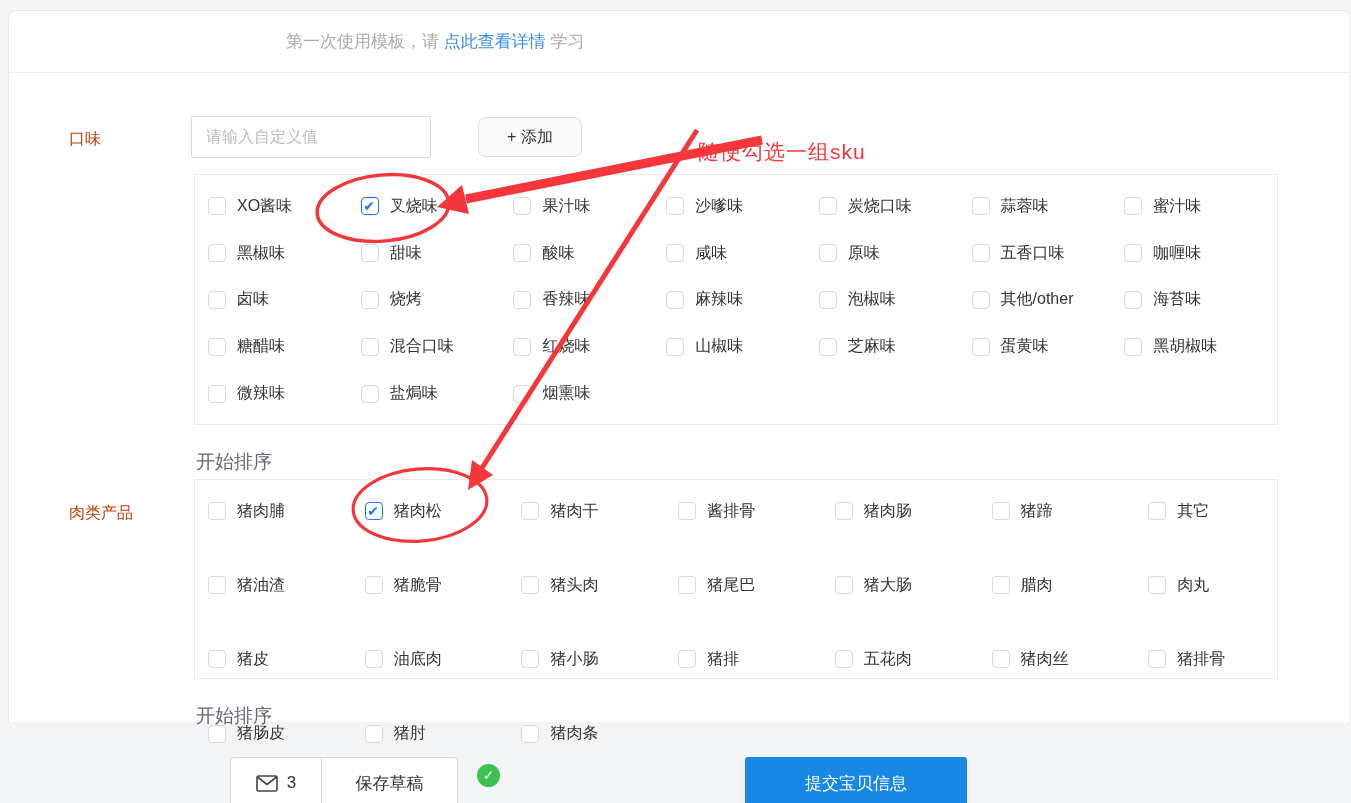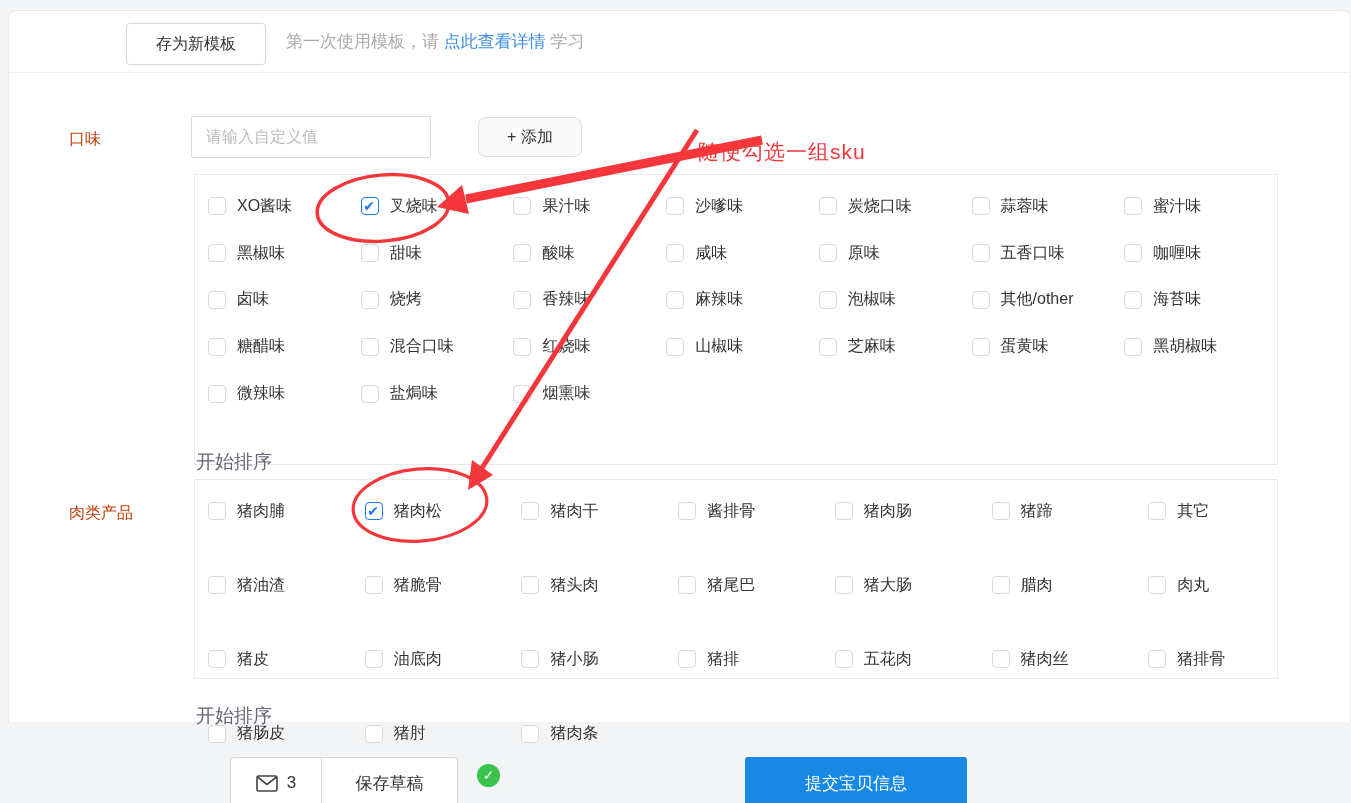--- a/index.html
+++ b/index.html
@@ -26,21 +26,21 @@
                   border:1px solid #d9d9d9; border-radius:2px; padding:0 14px; font-size:16px; color:#333;
                   font-family:inherit; outline:none; }
   .custom-input::placeholder { color:#bcbcbc; }
   .add-btn { position:absolute; left:469px; top:106px; width:104px; height:40px;
              background:#fafafa; border:1px solid #dcdcdc; border-radius:8px;
              font-size:16px; color:#333; font-family:inherit; cursor:pointer; }
 
   .options-panel { position:absolute; left:185px; width:1084px; border:1px solid #e9e9e9;
                    display:grid; grid-template-columns:repeat(7,1fr); align-items:center;
                    padding:8px 0 0 13px; background:#fff; }
-  #flavor-grid { top:163px; height:291px; grid-auto-rows:46.8px; }
+  #flavor-grid { top:163px; height:251px; grid-auto-rows:46.8px; }
   #meat-grid   { top:468px; height:200px; grid-auto-rows:46.2px;gap:28px; }
 
   .opt { display:flex; align-items:center; gap:11px; cursor:pointer; }
   .cb { width:18px; height:18px; flex:0 0 18px; border:1px solid #d9d9d9; border-radius:4px;
         background:#fff; position:relative; }
   .cb.checked { border-color:var(--check_blue); }
   .cb.checked::after { content:"\2714"; position:absolute; left:1.5px; top:-0.5px;
         font-size:14px; font-weight:bold; color:var(--check_blue); }
   .opt-label { font-size:16px; color:#333; white-space:nowrap; }
 
@@ -68,21 +68,20 @@
   .red-stroke { stroke:var(--red); fill:none; }
   .red-fill { fill:var(--red); stroke:none; }
 </style>
 </head>
 <body>
 
 <div class="page">
 
   <div class="panel">
     <div class="panel-header">
-      <button class="save-tpl-btn">存为新模板</button>
       <div class="tip"><span>第一次使用模板，请 </span><a>点此查看详情</a><span> 学习</span></div>
     </div>
 
     <div class="field-label flavor-label">口味</div>
     <input class="custom-input" placeholder="请输入自定义值" style="">
     <button class="add-btn">+ 添加</button>
 
     <div class="options-panel" id="flavor-grid">
         <label class="opt">
           <span class="cb"></span>

